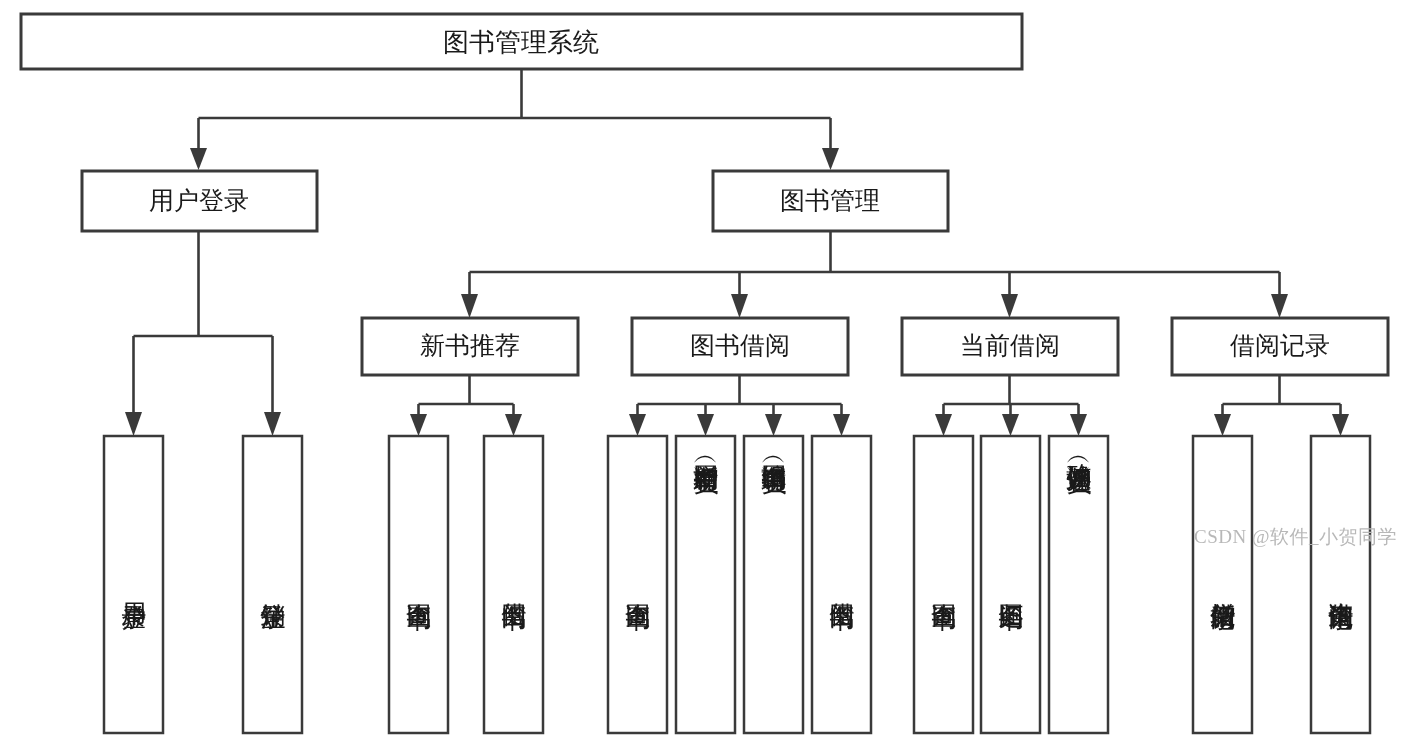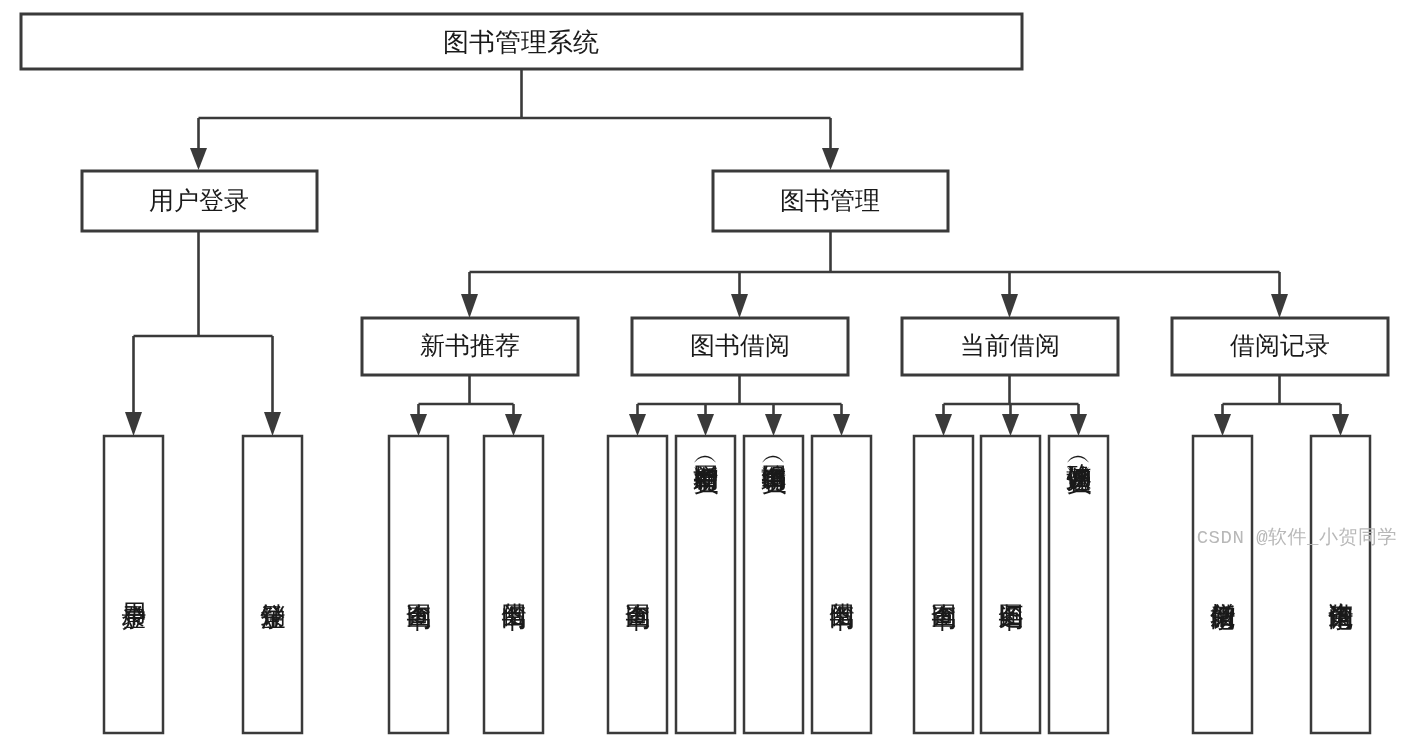--- a/index.html
+++ b/index.html
@@ -74,21 +74,21 @@
     font-size: 25px;
     line-height: 1.04;
     letter-spacing: 1px;
     color: #1a1a1a;
     white-space: nowrap;
   }
   .watermark {
     position: absolute;
     right: 8px;
     bottom: 6px;
-    font-family: Liberation Mono, monospace;
+    font-family: Liberation Serif, serif;
     font-size: 19px;
     color: #b8b8b8;
     letter-spacing: 0.5px;
     white-space: nowrap;
   }
 </style>
 </head>
 <body>
 
 <div id="diagram-root">

